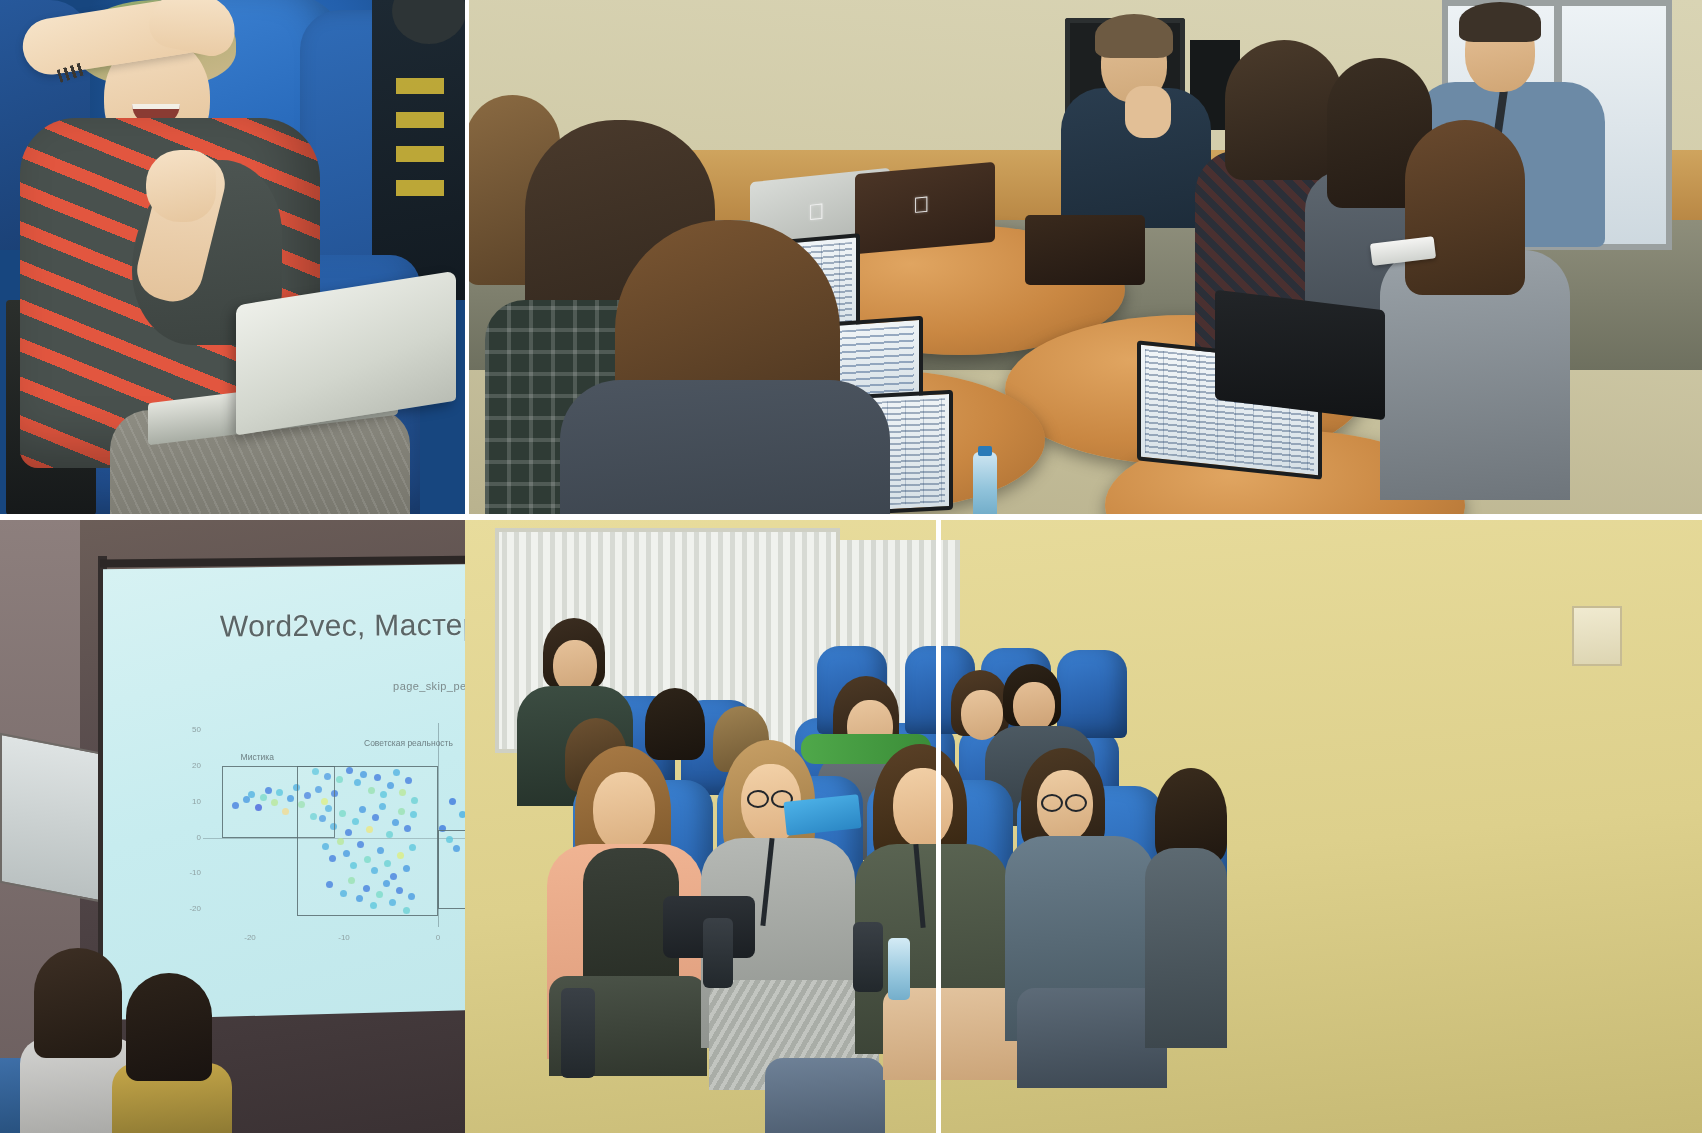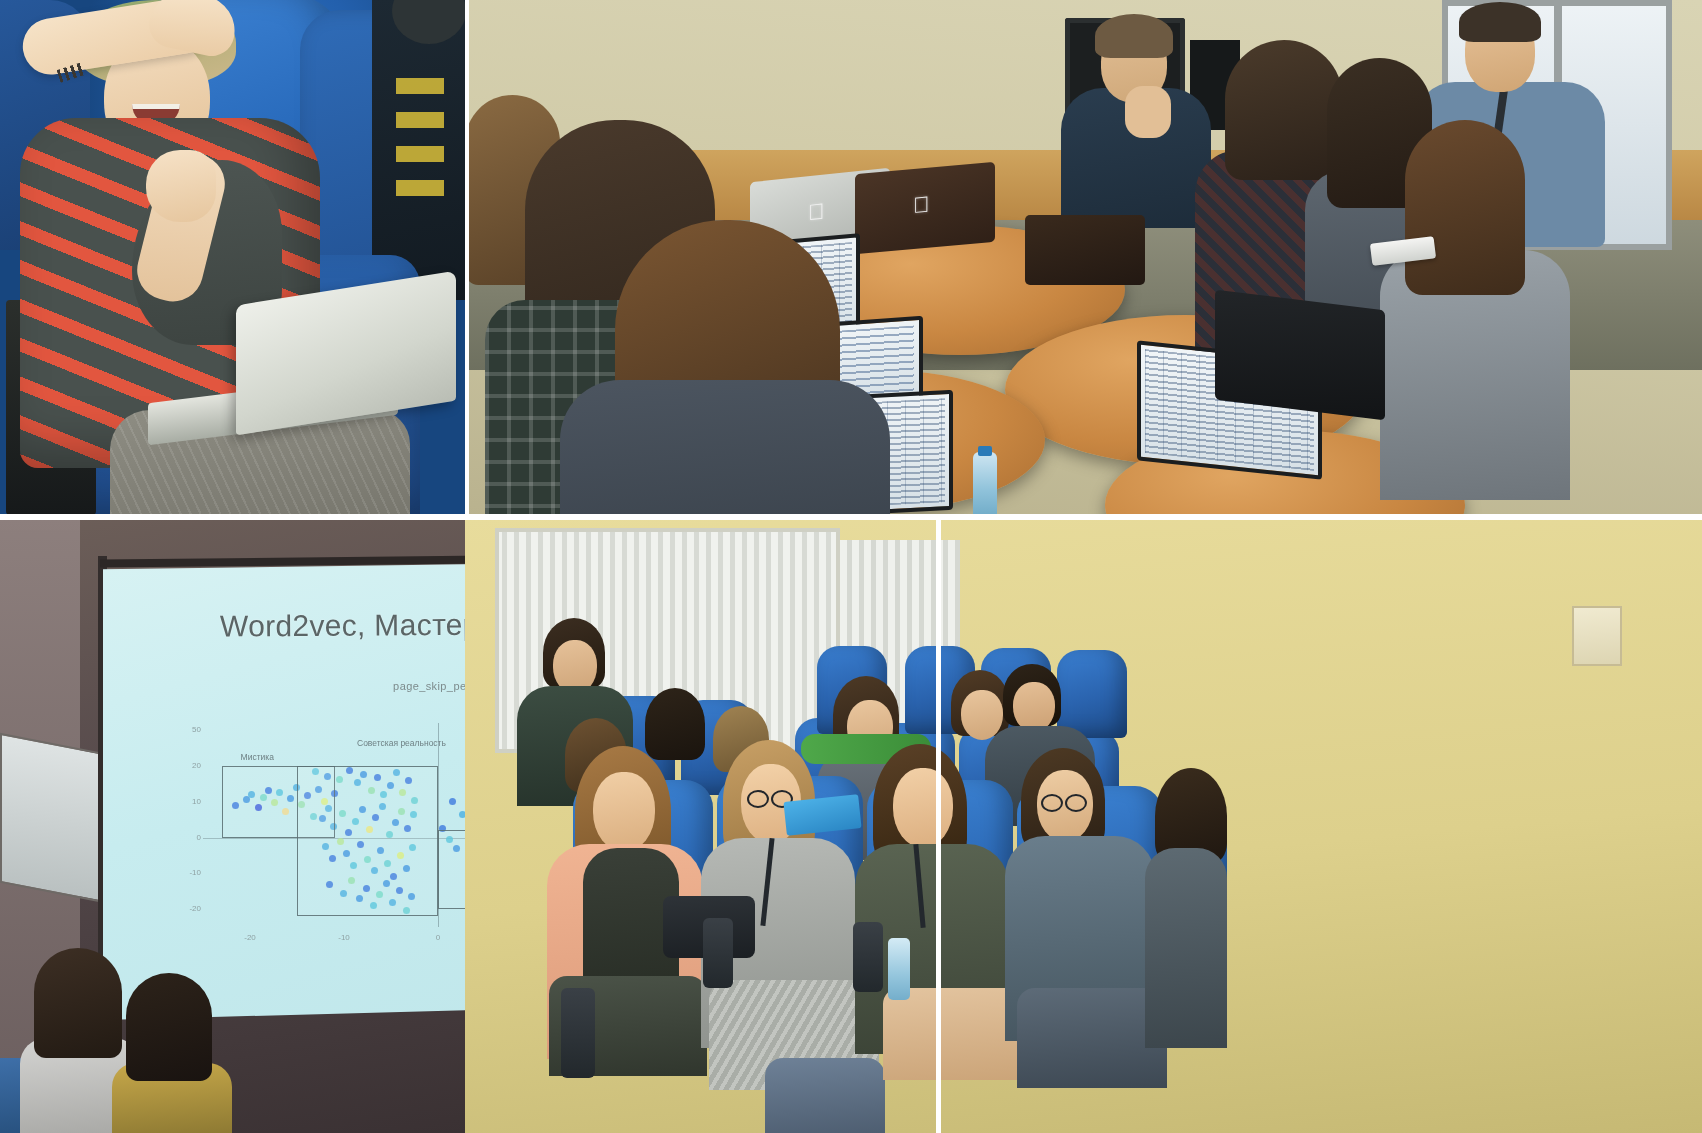--- a/index.html
+++ b/index.html
@@ -692,21 +692,21 @@
             <div class="pt" style="left: 266.2px; top: 110.079px; background: rgb(58, 119, 222);"></div>
             <div class="pt" style="left: 272.78px; top: 120.816px; background: rgb(83, 196, 221);"></div>
           </div>
         <div class="boxes-layer">
             <div class="cluster-box" style="left: 48.8px; top: 50.9474px; width: 112.8px; height: 71.5789px;"></div>
             <div class="cluster-box" style="left: 124px; top: 50.9474px; width: 141px; height: 150.316px;"></div>
             <div class="cluster-box" style="left: 265px; top: 115.368px; width: 206.8px; height: 78.7368px;"></div>
           </div>
         <div class="labels-layer">
             <div class="cluster-lbl" style="left: 67.6px; top: 37.3684px;">Мистика</div>
-            <div class="cluster-lbl" style="left: 184px; top: 23.0526px;">Советская реальность</div>
+            <div class="cluster-lbl" style="left: 191px; top: 23.0526px;">Советская реальность</div>
           </div>
         <div class="xlabels" style="top: 218px;">
             <div class="xtick" style="left: 63px;">-20</div>
             <div class="xtick" style="left: 157px;">-10</div>
             <div class="xtick" style="left: 251px;">0</div>
           </div>
       </div>
 
       <div class="cbar-ticks"></div>
     </div>

